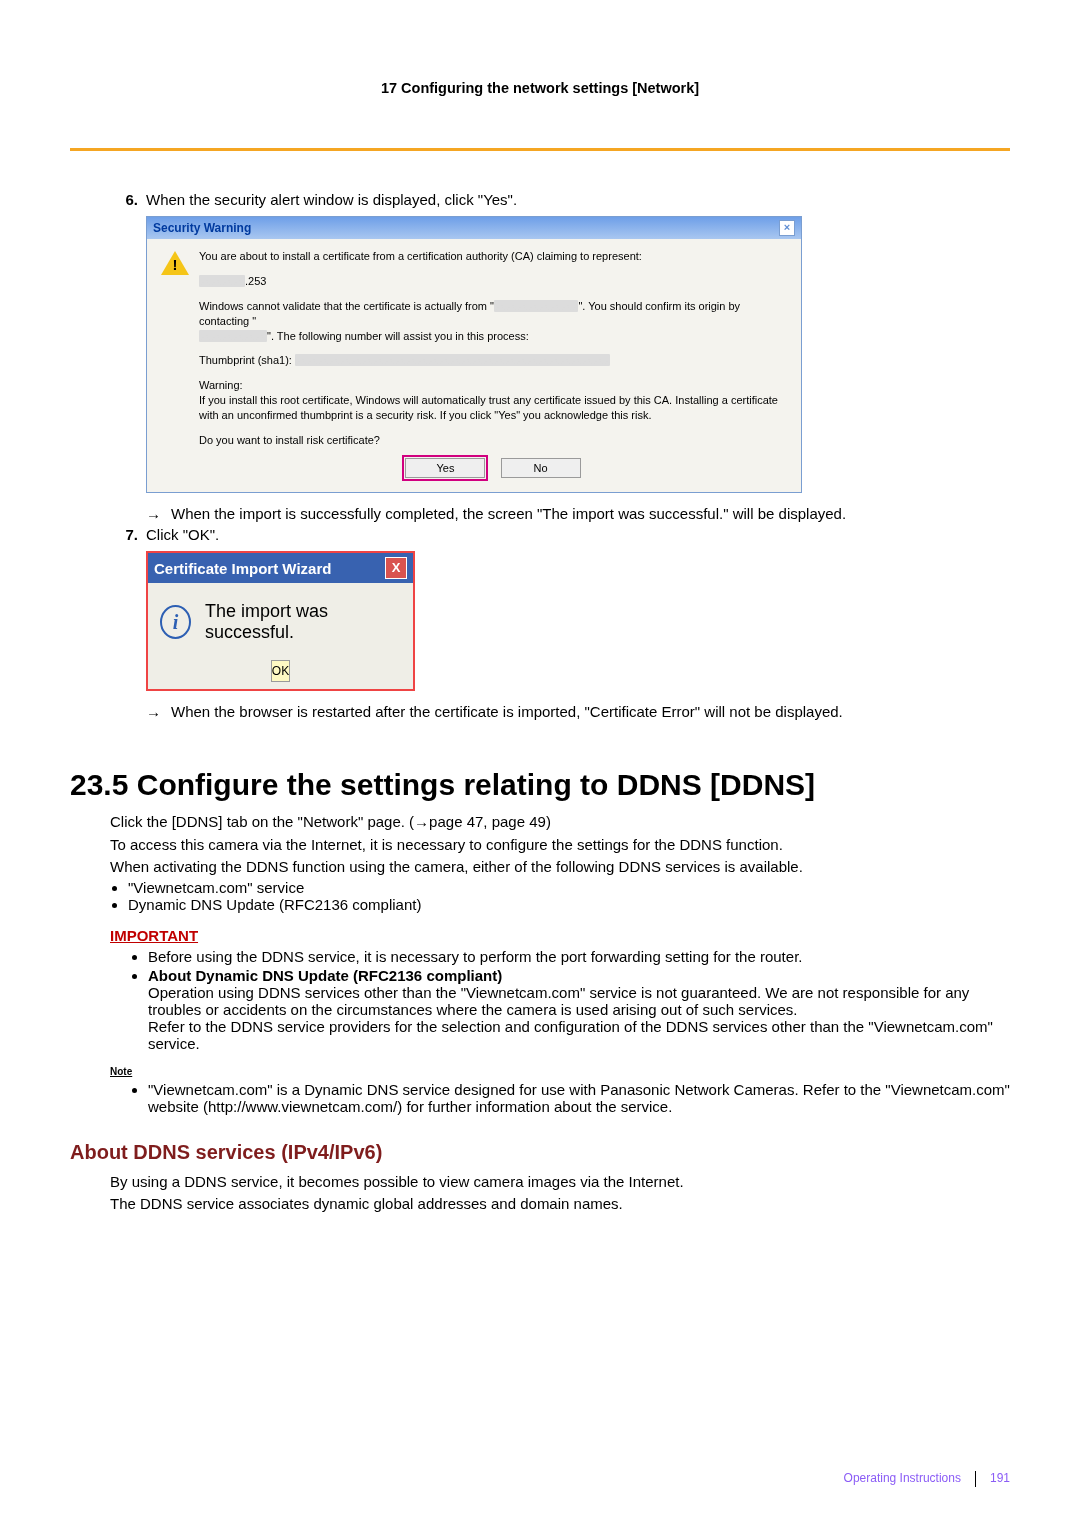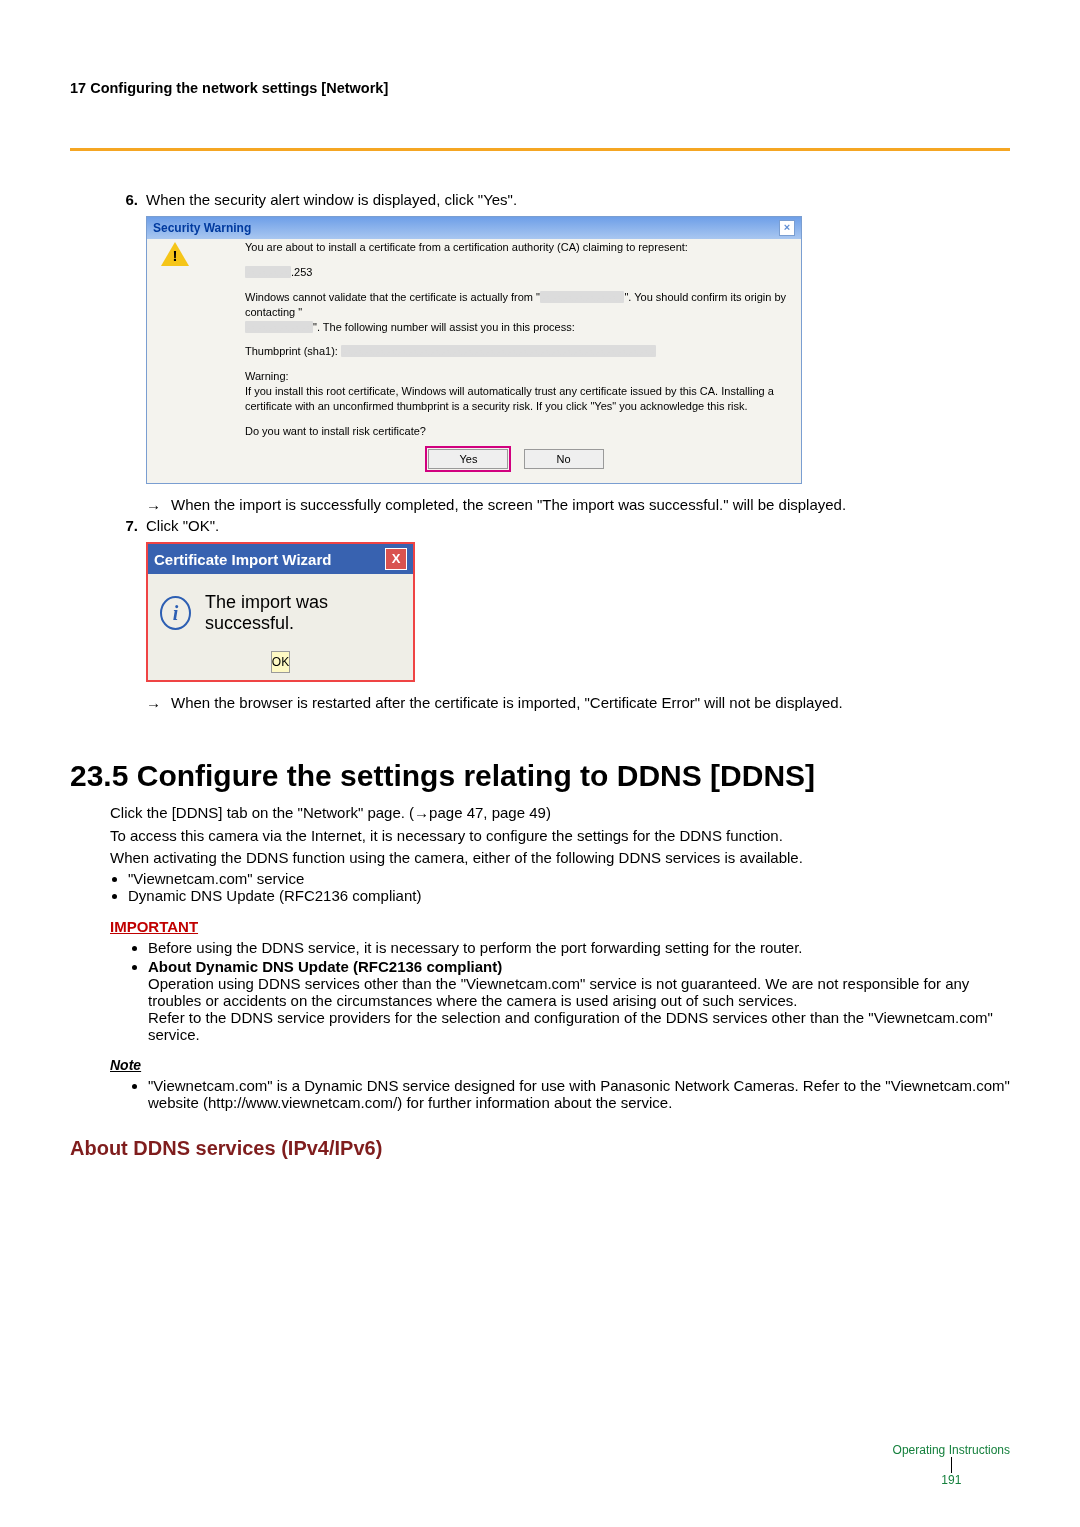--- a/index.html
+++ b/index.html
@@ -10,21 +10,21 @@
     color: #000;
   }
   .page {
     width: 1080px;
     height: 1527px;
     position: relative;
     box-sizing: border-box;
     padding: 80px 70px 50px 70px;
   }
   .header-title {
-    text-align: left;
+    text-align: center;
     font-weight: bold;
     font-size: 14.5px;
     color: #000;
     padding-bottom: 12px;
     margin-bottom: 40px;
   }
   .orange-rule {
     border: none;
     border-top: 3px solid #f5a623;
     margin: 0 0 40px 0;
@@ -49,21 +49,21 @@
     padding: 3px 6px;
     display: flex;
     justify-content: space-between;
     align-items: center;
   }
   .close-x {
     width: 14px; height: 14px; border: 1px solid #7a9ed1; background: #fff;
     color: #5f8dd3; font-size: 11px; line-height: 12px; text-align: center;
     font-weight: bold;
   }
-  .sec-body { padding: 1px 14px 14px 14px; display: flex; gap: 46px; }
+  .sec-body { padding: 10px 14px 14px 14px; display: flex; }
   .warn-icon {
     width: 28px; height: 26px; margin: 2px 10px 0 0;
   }
   .warn-tri {
     width: 0; height: 0; border-left: 14px solid transparent; border-right: 14px solid transparent;
     border-bottom: 24px solid #f5c518; position: relative;
   }
   .warn-tri::after {
     content: "!"; position: absolute; left: -4px; top: 4px; width: 8px;
     font-weight: bold; color: #000; font-size: 15px; text-align: center;
@@ -114,27 +114,27 @@
   .body-indent p { margin: 0 0 2px 0; }
   ul.dots { margin: 2px 0 4px 58px; padding: 0; }
   ul.dots li { font-size: 15px; margin: 0; list-style: disc; }
   .important-label {
     color: #c00000; font-weight: bold; font-size: 15px; text-decoration: underline;
     margin: 14px 0 4px 40px;
   }
   ul.dots2 { margin: 0 0 4px 78px; padding: 0; }
   ul.dots2 li { font-size: 15px; margin: 0 0 2px 0; list-style: disc; }
   .bold { font-weight: bold; }
-  .note-label { font-weight: bold; font-size: 14px; text-decoration: underline; margin: 14px 0 4px 40px; font-style: italic; }
+  .note-label { font-weight: bold; font-size: 10px; text-decoration: underline; margin: 14px 0 4px 40px; }
   .h3 {
     color: #7f1d1d; font-weight: bold; font-size: 20px; margin: 26px 0 8px 0;
   }
   .footer {
-    position: absolute; bottom: 40px; right: 70px; font-size: 12px; color: #15803d;
-    display: flex; align-items: center; flex-direction: column;
+    position: absolute; bottom: 40px; right: 70px; font-size: 12px; color: #8b5cf6;
+    display: flex; align-items: flex-start;
   }
   .footer .sep { border-left: 1px solid #000; height: 16px; margin: 0 14px; }
 </style>
 </head>
 <body>
 
 <div class="page">
 
   <div class="header-title">17 Configuring the network settings [Network]</div>
   <hr class="orange-rule">
@@ -231,20 +231,24 @@
       <span>Refer to the DDNS service providers for the selection and configuration of the DDNS services other than the "Viewnetcam.com" service.</span>
     </li>
   </ul>
 
   <div class="note-label">Note</div>
   <ul class="dots2">
     <li>"Viewnetcam.com" is a Dynamic DNS service designed for use with Panasonic Network Cameras. Refer to the "Viewnetcam.com" website (http://www.viewnetcam.com/) for further information about the service.</li>
   </ul>
 
   <div class="h3">About DDNS services (IPv4/IPv6)</div>
+  <div class="body-indent">
+    <p>By using a DDNS service, it becomes possible to view camera images via the Internet.</p>
+    <p>The DDNS service associates dynamic global addresses and domain names.</p>
+  </div>
 
   <div class="footer">
     <span>Operating Instructions</span>
     <span class="sep"></span>
     <span>191</span>
   </div>
 
 </div>
 
 </body></html>

